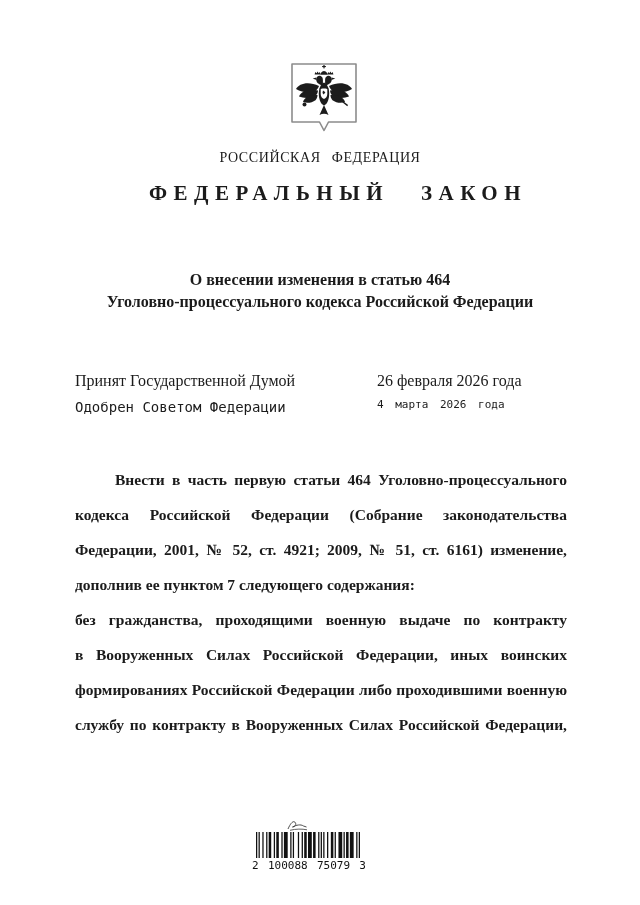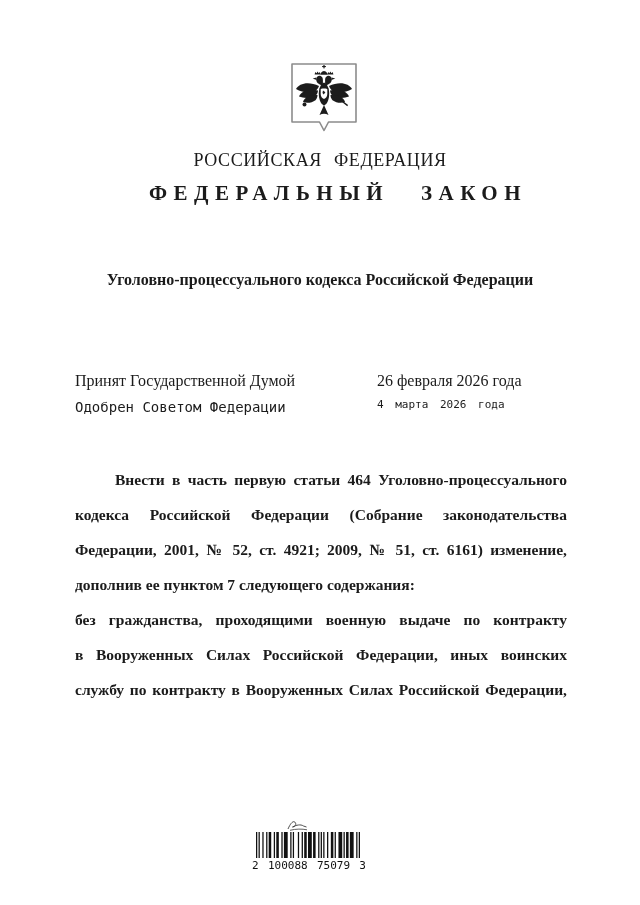--- a/index.html
+++ b/index.html
@@ -3,21 +3,21 @@
 <meta charset="utf-8">
 <style>
   html,body { margin:0; padding:0; background:#ffffff; }
   .page {
     position:relative; width:640px; height:905px; background:#ffffff;
     font-family:"Liberation Serif", serif; color:#1b1b1b; overflow:hidden;
   }
   .emblem-box { position:absolute; left:289px; top:62px; width:70px; height:78px; }
   .country {
     position:absolute; top:150px; left:0; width:640px; text-align:center;
-    font-size:18px; letter-spacing:0.6px; word-spacing:7px; font-weight:normal; margin:0;
+    font-size:14px; letter-spacing:0.6px; word-spacing:7px; font-weight:normal; margin:0;
   }
   .doctype {
     position:absolute; top:181px; left:0; width:640px; text-align:center;
     font-size:21px; font-weight:bold; letter-spacing:6.5px; word-spacing:20px; margin:0;padding-left:18px;
   }
   .doc-title {
     position:absolute; top:269px; left:70px; width:500px; text-align:center;
     font-size:16px; font-weight:bold; line-height:22px;
   }
   .adopt-label-1 { position:absolute; left:75px;  top:372px; font-size:16px; }
@@ -78,35 +78,37 @@
 
       <path d="M35,26.5 c2.3,0 3.3,0.7 3.3,0.7 v4.8 c0,2.7 -1.4,4.3 -3.3,5.1 c-1.9,-0.8 -3.3,-2.4 -3.3,-5.1 v-4.8 c0,0 1,-0.7 3.3,-0.7 Z" fill="#ffffff"></path>
       <path d="M34,28.6 l2.4,1.6 l-1.7,2.4 l-1.2,-1.7 Z" fill="#1c1c1c"></path>
     </svg>
   </div>
 
   <div class="country">РОССИЙСКАЯ ФЕДЕРАЦИЯ</div>
   <div class="doctype">ФЕДЕРАЛЬНЫЙ ЗАКОН</div>
 
   <div class="doc-title">
+    <div>О внесении изменения в статью 464</div>
     <div>Уголовно-процессуального кодекса Российской Федерации</div>
   </div>
 
   <span class="adopt-label-1">Принят Государственной Думой</span>
   <span class="adopt-date-1">26 февраля 2026 года</span>
   <span class="adopt-label-2">Одобрен Советом Федерации</span>
   <span class="adopt-date-2">4 марта 2026 года</span>
 
   <div class="body-text">
     <div class="jline indent">Внести в часть первую статьи 464 Уголовно-процессуального</div>
     <div class="jline">кодекса Российской Федерации (Собрание законодательства Российской</div>
     <div class="jline">Федерации, 2001, № 52, ст. 4921; 2009, № 51, ст. 6161) изменение,</div>
     <div class="line">дополнив ее пунктом 7 следующего содержания:</div>
     <div class="jline">без гражданства, проходящими военную выдаче по контракту</div>
     <div class="jline">в Вооруженных Силах Российской Федерации, иных воинских</div>
+    <div class="jline">формированиях Российской Федерации либо проходившими военную</div>
     <div class="jline">службу по контракту в Вооруженных Силах Российской Федерации, иных</div>
   </div>
 
   <div class="barcode">
     <svg class="squiggle" viewBox="0 0 24 13">
       <path d="M2,10 C5,3 8,1 9.5,4 C10.5,6 8.5,8 6.5,8 C10.5,6 14.5,5 17.5,7 L20.5,8" fill="none" stroke="#3a3a3a" stroke-width="0.9"></path>
       <path d="M4,11.3 C10,9.8 16,9.8 21,10.8" fill="none" stroke="#3a3a3a" stroke-width="0.8"></path>
     </svg>
     <svg class="bars" fill="#111" viewBox="0 0 104 26">
         <rect x="0.00" y="0" width="1.27" height="26"></rect>

